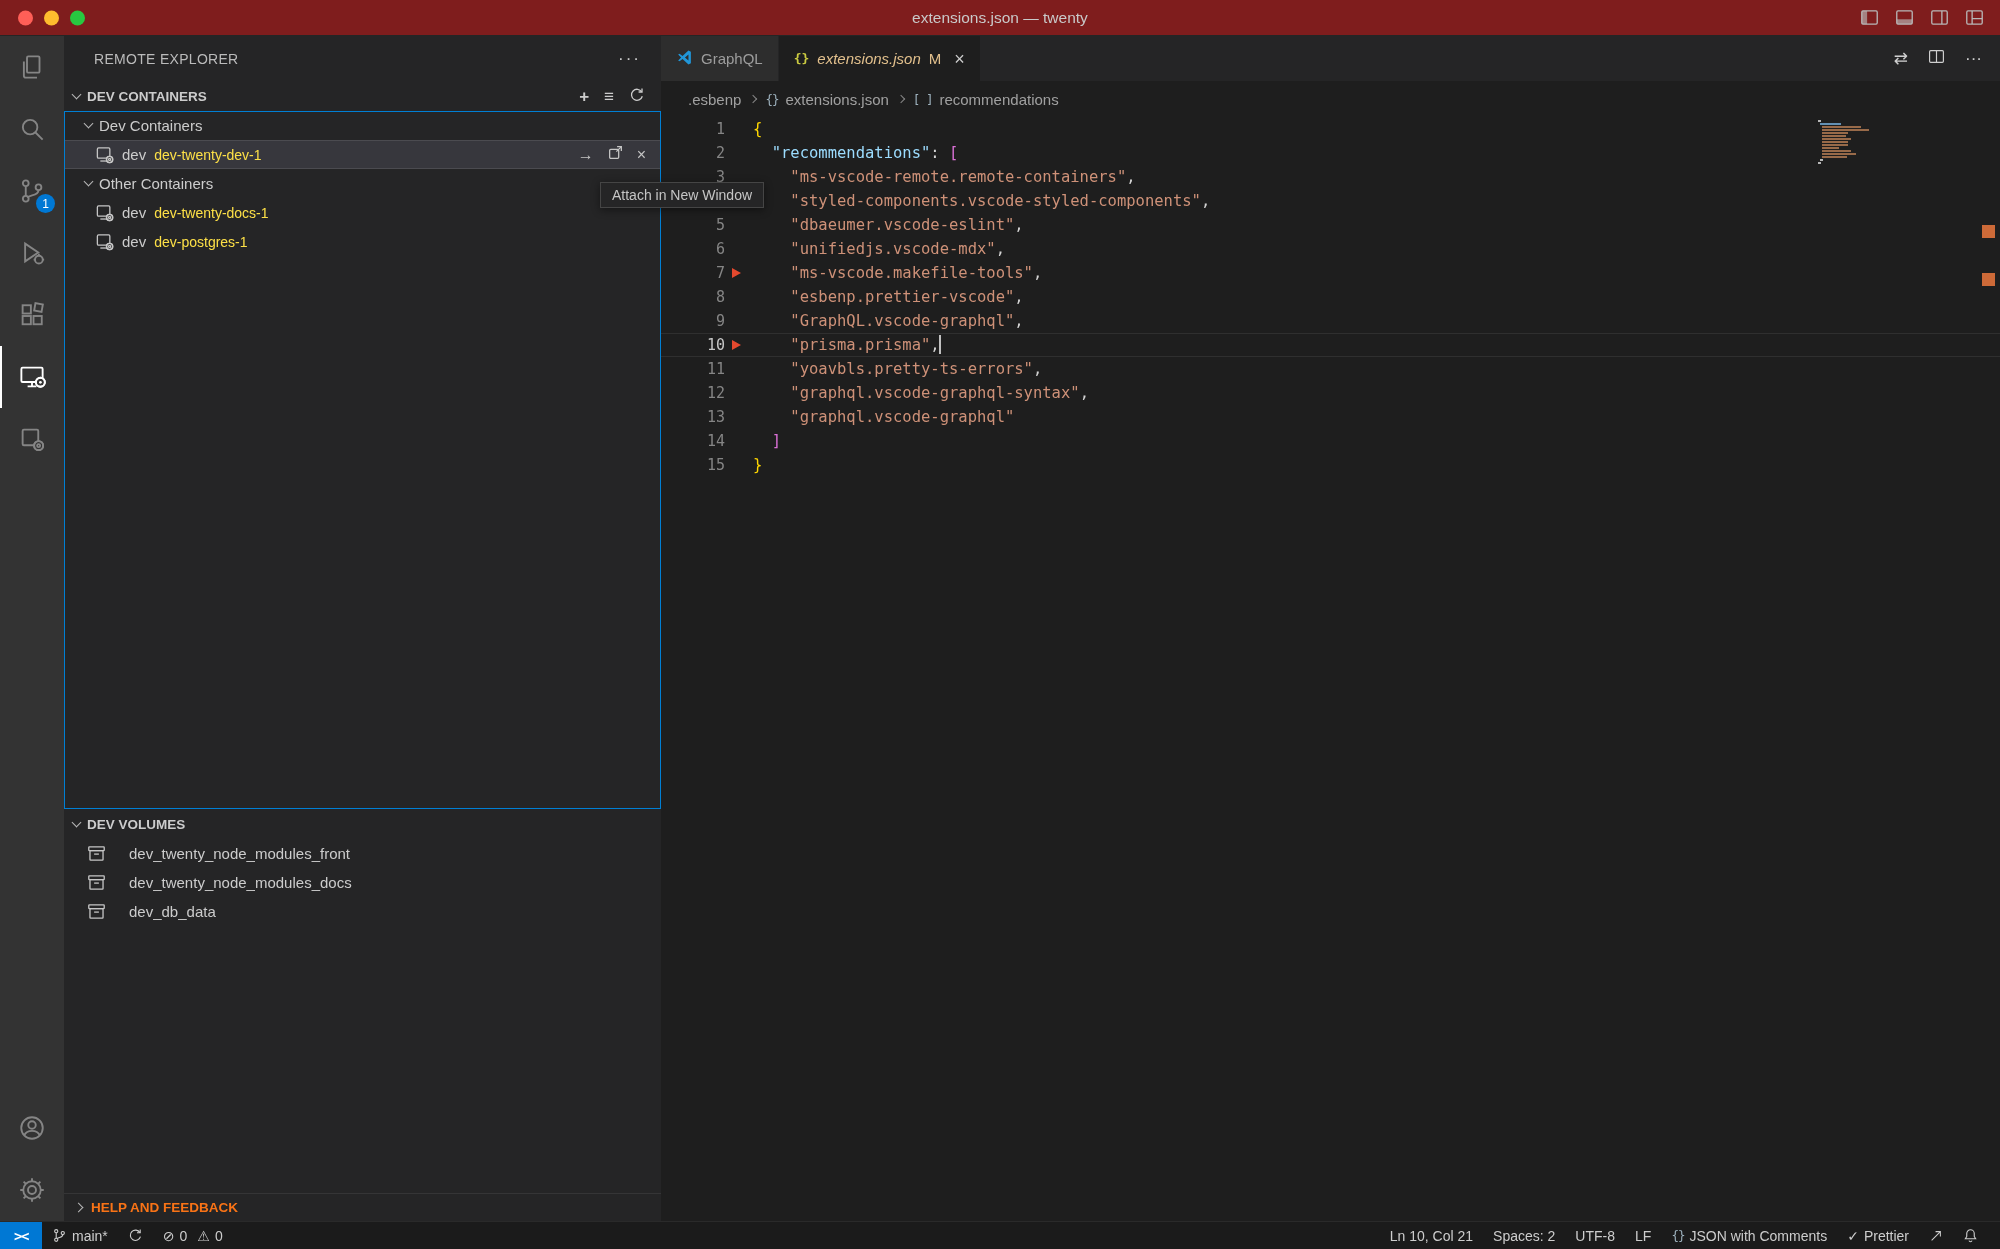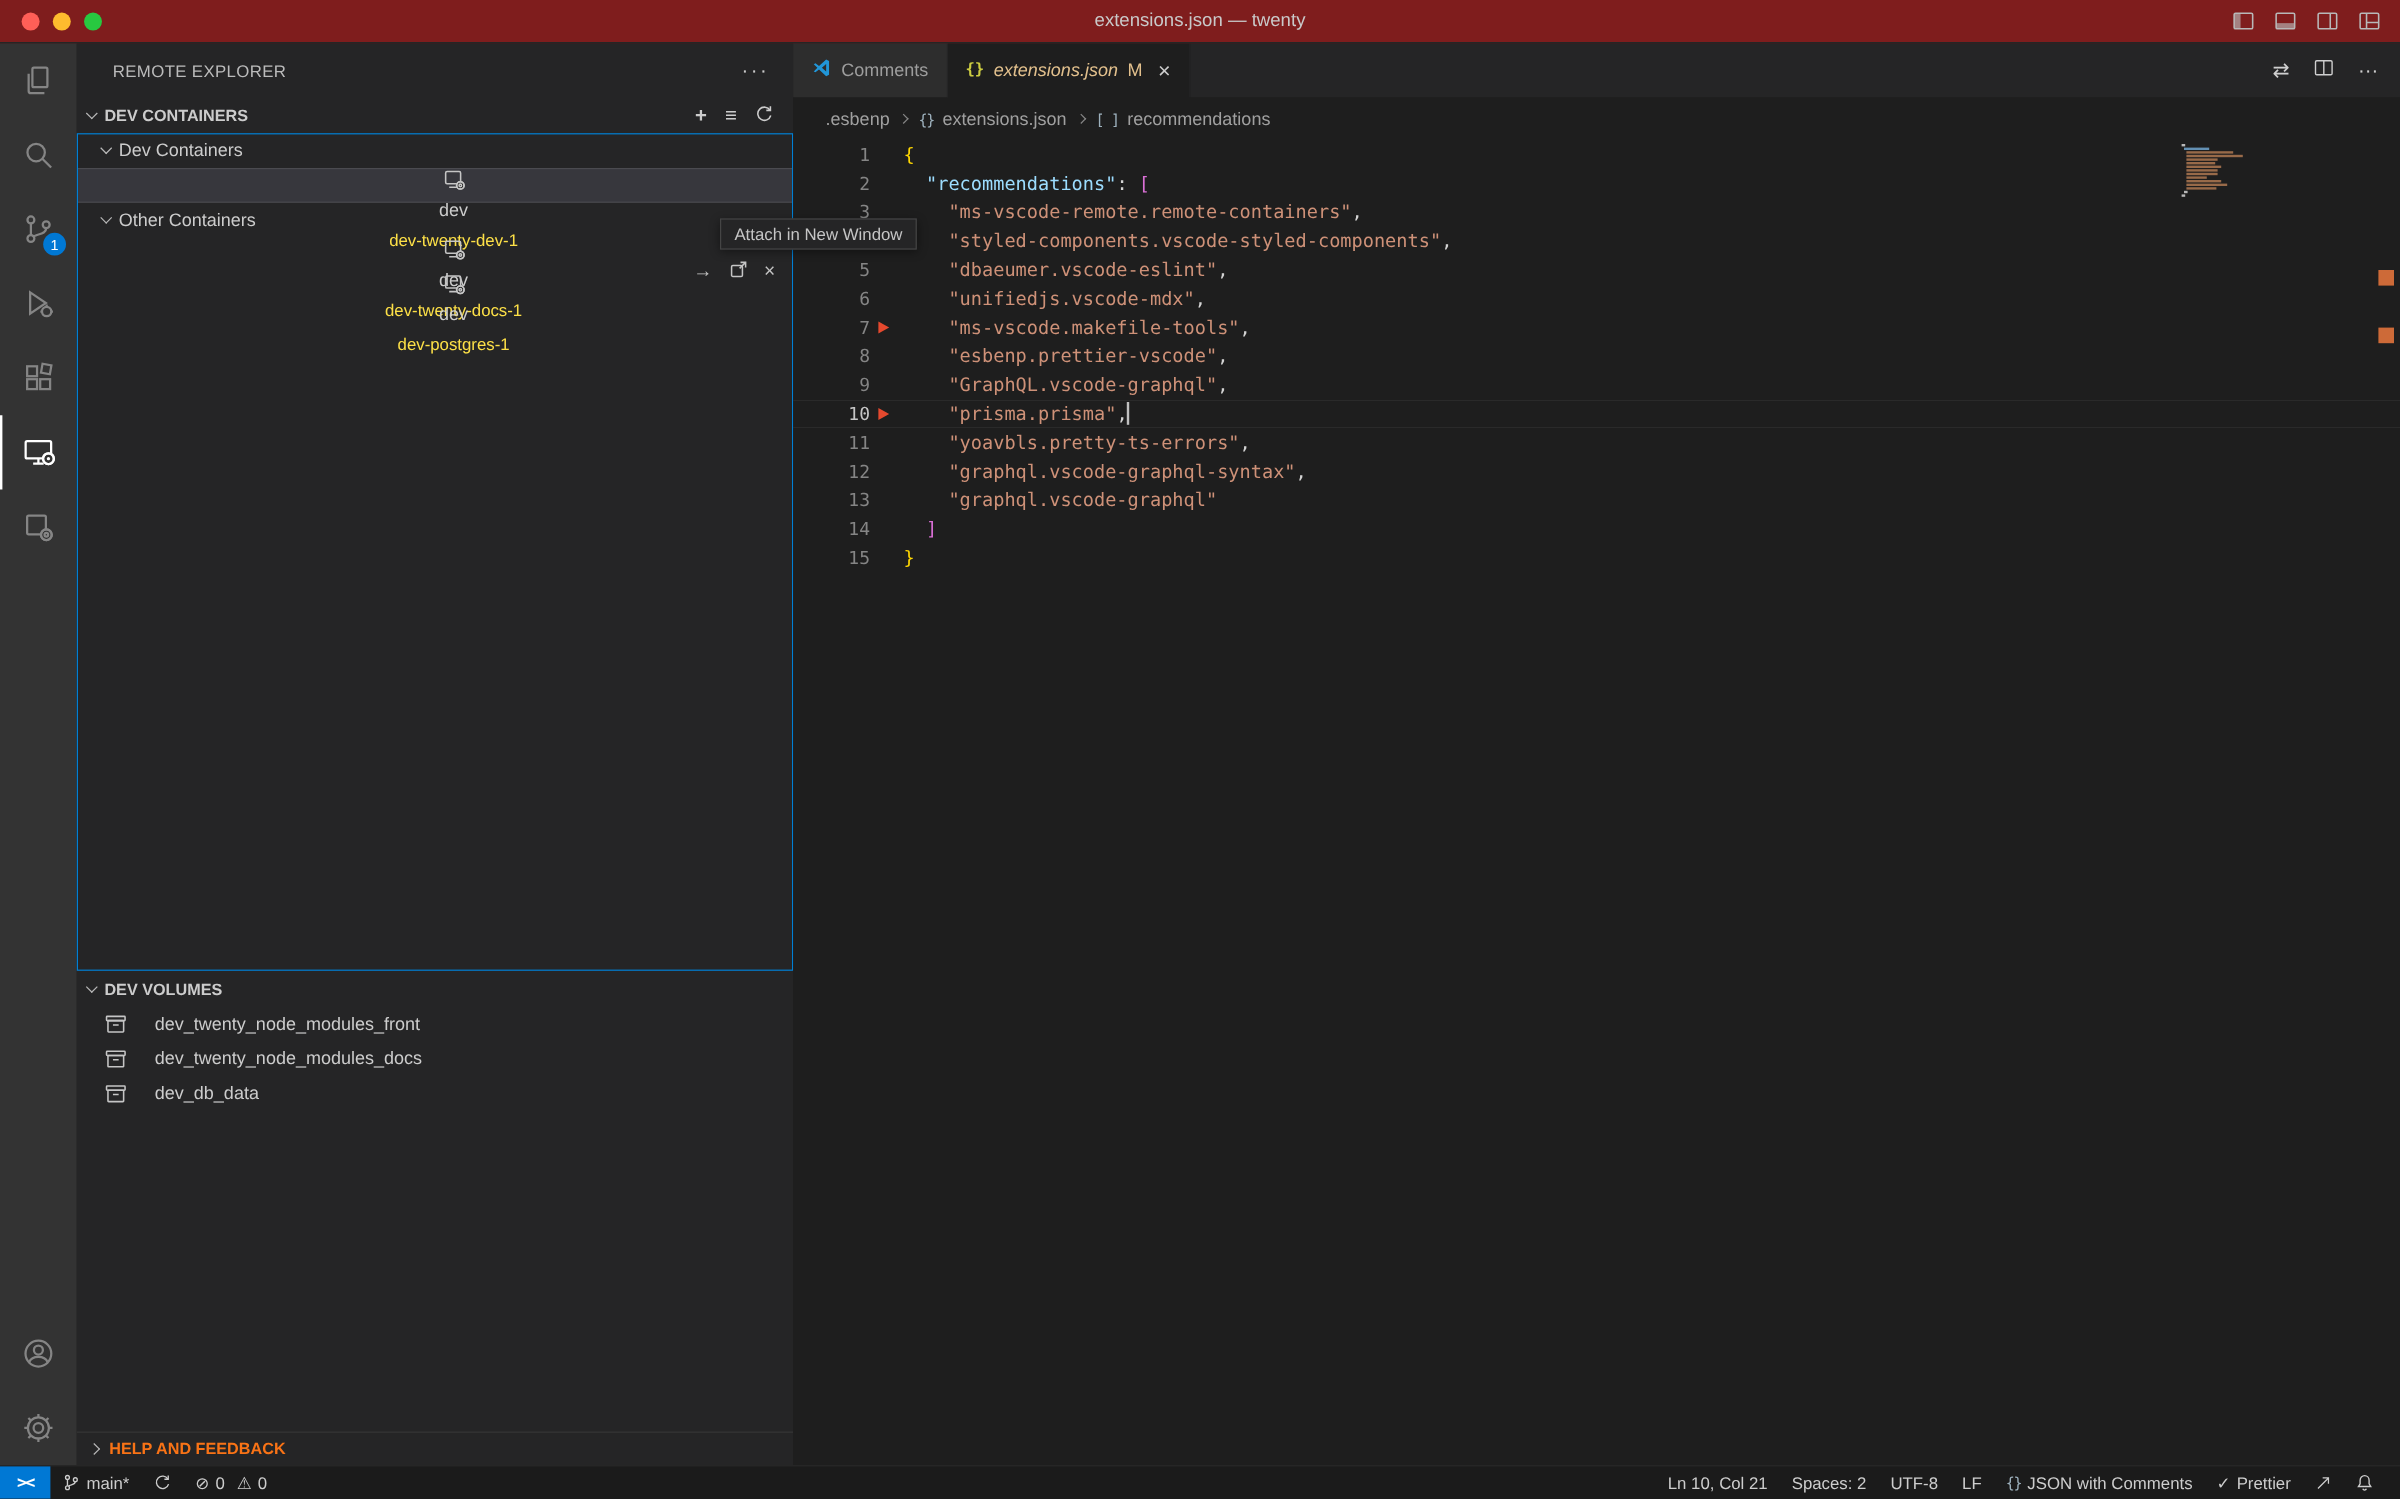--- a/index.html
+++ b/index.html
@@ -38,21 +38,21 @@
   .sec-header { flex:0 0 30px; display:flex; align-items:center; gap:7px; padding:0 16px 0 9px; font-size:13.5px; font-weight:bold; color:#cccccc; }
   .sec-actions { margin-left:auto; display:flex; gap:15px; align-items:center; color:#cccccc; }
   .sec-actions .ico { font-size:17px; line-height:1; }
   .chev { width:7px; height:7px; border-right:1.6px solid #b8b8b8; border-bottom:1.6px solid #b8b8b8; display:inline-block; flex:0 0 auto; }
   .chev.down { transform:rotate(45deg); margin-top:-4px; }
   .chev.right { transform:rotate(-45deg); }
 
   .tree-body { flex:0 0 698px; outline:1px solid #007fd4; outline-offset:-1px; overflow:hidden; }
   .row { height:29px; display:flex; align-items:center; font-size:15px; color:#cccccc; }
   .group-row { padding-left:21px; gap:7px; }
-  .item-row { padding-left:31px; gap:8px;flex-direction:column; }
+  .item-row { padding-left:31px; gap:8px; }
   .item-row .desc { color:#fde047; font-size:14px; }
   .item-row.selected { background:#37373d; outline:1px solid rgba(255,255,255,0.10); outline-offset:-1px; }
   .row-actions { margin-left:auto; display:flex; align-items:center; gap:13px; padding-right:15px; color:#c5c5c5; font-size:16px; }
   .row-actions .ico { line-height:1; }
   .ticon { display:flex; align-items:center; }
   .volumes-list .row { padding-left:23px; gap:23px;align-items:center; }
   .help-row { flex:0 0 28px; display:flex; align-items:center; gap:9px; padding-left:11px; font-size:13.5px; font-weight:bold; color:#f97316; border-top:1px solid rgba(128,128,128,0.18); margin-top:auto; }
 
   
   .tooltip { position:absolute; left:600px; top:182px; z-index:40; background:#252526; border:1px solid #454545; color:#c5c5c5; font-size:14px; padding:4px 11px; white-space:nowrap; box-shadow:0 2px 8px rgba(0,0,0,0.45); }
@@ -334,21 +334,21 @@
         <span>HELP AND FEEDBACK</span>
       </div>
     </div>
 
     <div class="editor">
       <div class="tabbar">
         <div class="tab">
           <span><svg width="17" height="17" viewBox="0 0 24 24">
                 <path fill="#2196d8" d="M17.6 2.2 21 3.9v16.2l-3.4 1.7-8.4-7.7-4.2 3.2-2-1 4.3-4.3L3 7.7l2-1 4.2 3.2 8.4-7.7zM17.6 7.6 12.6 12l5 4.4V7.6z"></path>
               </svg></span>
-          <span class="tab-label">Comments</span>
+          <span class="tab-label">GraphQL</span>
         </div>
         <div class="tab active">
           <span class="json-ico">{}</span>
           <span class="tab-label italic">extensions.json</span>
           <span class="mod">M</span>
           <span class="close">×</span>
         </div>
         <div class="tab-actions">
           <span class="ico">⇄</span>
           <span><svg width="17" height="17" viewBox="0 0 16 16" fill="none" stroke="#cfcfcf" stroke-width="1.1">

